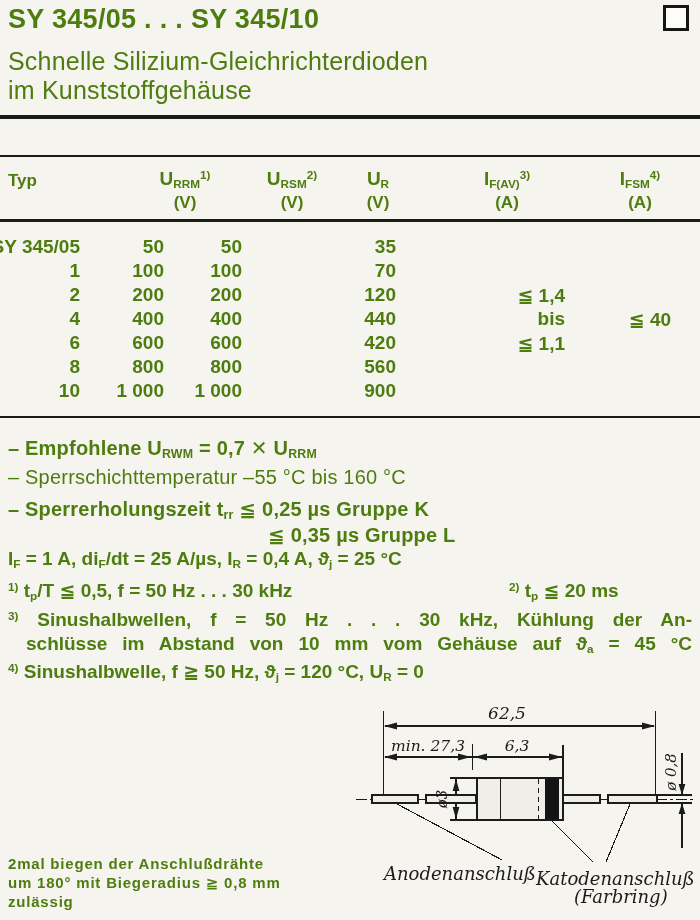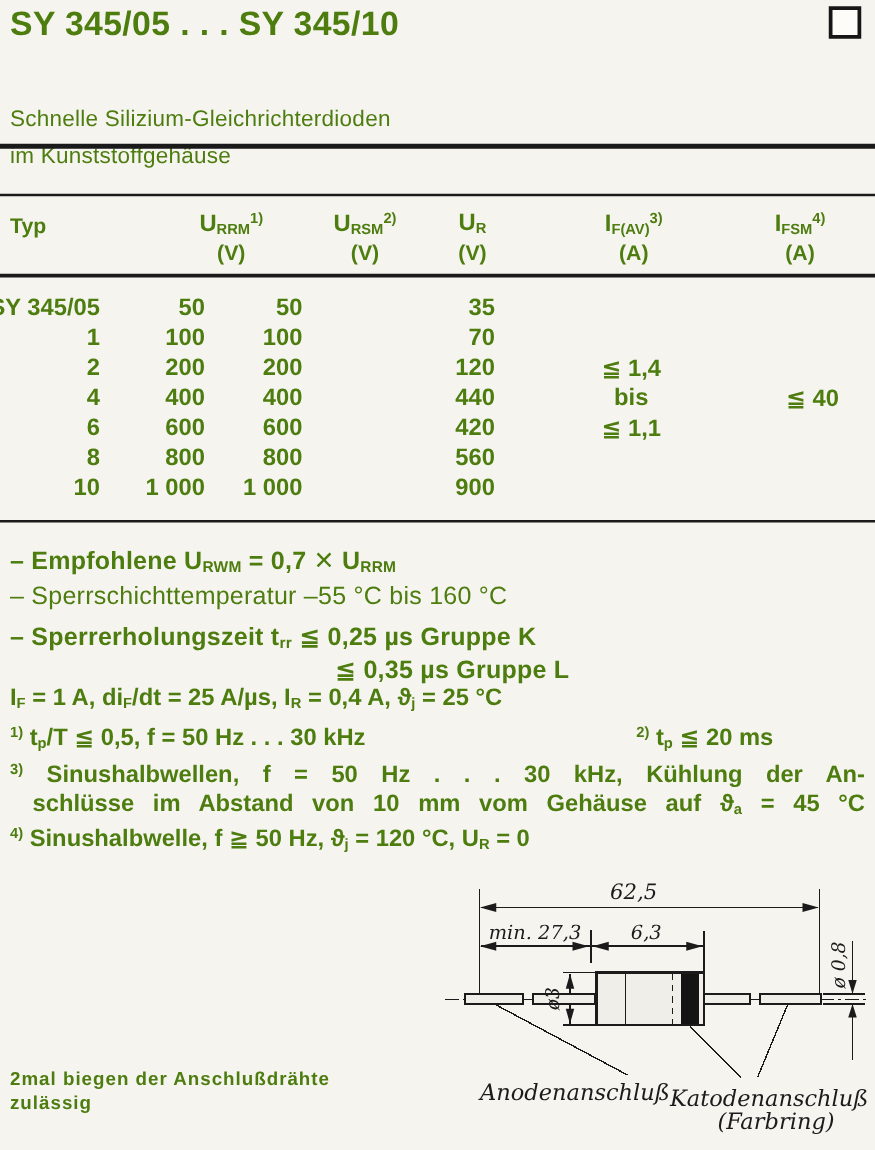--- a/index.html
+++ b/index.html
@@ -1,34 +1,34 @@
 <!DOCTYPE html>
 <html><head>
 <meta charset="utf-8">
 <style>
   html,body{margin:0;padding:0;background:#d8d6d0;}
   .page{position:relative;width:700px;height:920px;background:#f6f4ef;
         font-family:"Liberation Sans","DejaVu Sans",sans-serif;color:#4d7c0f;overflow:hidden;}
   .abs{position:absolute;}
   .title{left:8px;top:4px;font-size:27px;font-weight:bold;letter-spacing:.3px;white-space:nowrap;}
   .corner{left:663px;top:5px;width:20px;height:20px;border:3px solid #161616;background:#fdfcf9;}
-  .sub{left:8px;font-size:18px;letter-spacing:.2px;white-space:nowrap;margin-top:38px;}
+  .sub{left:8px;font-size:25px;letter-spacing:.2px;white-space:nowrap;}
   .rule{left:0;right:0;background:#1a1a1a;}
   .th{top:168px;font-weight:bold;font-size:19px;text-align:center;white-space:nowrap;}
   .tu{top:193px;font-weight:bold;font-size:17px;text-align:center;}
   .h-typ{left:8px;top:171px;font-size:17px;font-weight:bold;}
   .h1{left:135px;width:100px;} .h2{left:242px;width:100px;} .h3{left:328px;width:100px;}
   .h4{left:455px;width:104px;} .h5{left:590px;width:100px;}
   .trow{left:0;height:24px;width:700px;font-size:19px;font-weight:bold;}
   .cell{position:absolute;top:0;white-space:nowrap;}
   .c-typ{left:-14px;width:94px;text-align:right;}
   .c-urrm{left:94px;width:70px;text-align:right;}
   .c-ursm{left:172px;width:70px;text-align:right;}
   .c-ur{left:326px;width:70px;text-align:right;}
-  .c-ifav{left:445px;width:120px;text-align:center;}
+  .c-ifav{left:445px;width:120px;text-align:right;}
   .c-ifsm{left:590px;width:120px;text-align:center;}
   .note{left:8px;font-size:20px;white-space:nowrap;letter-spacing:.2px;}
   .b{font-weight:bold;}
   .cond{left:8px;font-size:19px;font-weight:bold;white-space:nowrap;}
   .fn{font-size:19px;font-weight:bold;white-space:nowrap;}
   .just{white-space:normal;text-align:justify;text-align-last:justify;}
   .sb{font-size:.62em;vertical-align:-.22em;}
   .sp{font-size:.62em;vertical-align:.55em;}
   .bend{left:8px;top:854px;font-size:15px;font-weight:bold;letter-spacing:.8px;line-height:19px;}
   svg text{font-family:"DejaVu Serif","Liberation Serif",serif;font-style:italic;fill:#1b1b1b;}
@@ -174,16 +174,17 @@
     <text x="517" y="751" font-size="15.5" text-anchor="middle">6,3</text>
     <text transform="translate(447,799) rotate(-90)" font-size="15" text-anchor="middle">ø3</text>
     <text transform="translate(676,772) rotate(-90)" font-size="15" text-anchor="middle">ø 0,8</text>
     <text x="384" y="880" font-size="18">Anodenanschluß</text>
     <text x="536" y="885" font-size="18">Katodenanschluß</text>
     <text x="574" y="903" font-size="18">(Farbring)</text>
   </svg>
 
   <div class="abs bend">
     <div>2mal biegen der Anschlußdrähte</div>
+    <div>um 180° mit Biegeradius ≧ 0,8 mm</div>
     <div>zulässig</div>
   </div>
 
 </div>
 
 </body></html>

